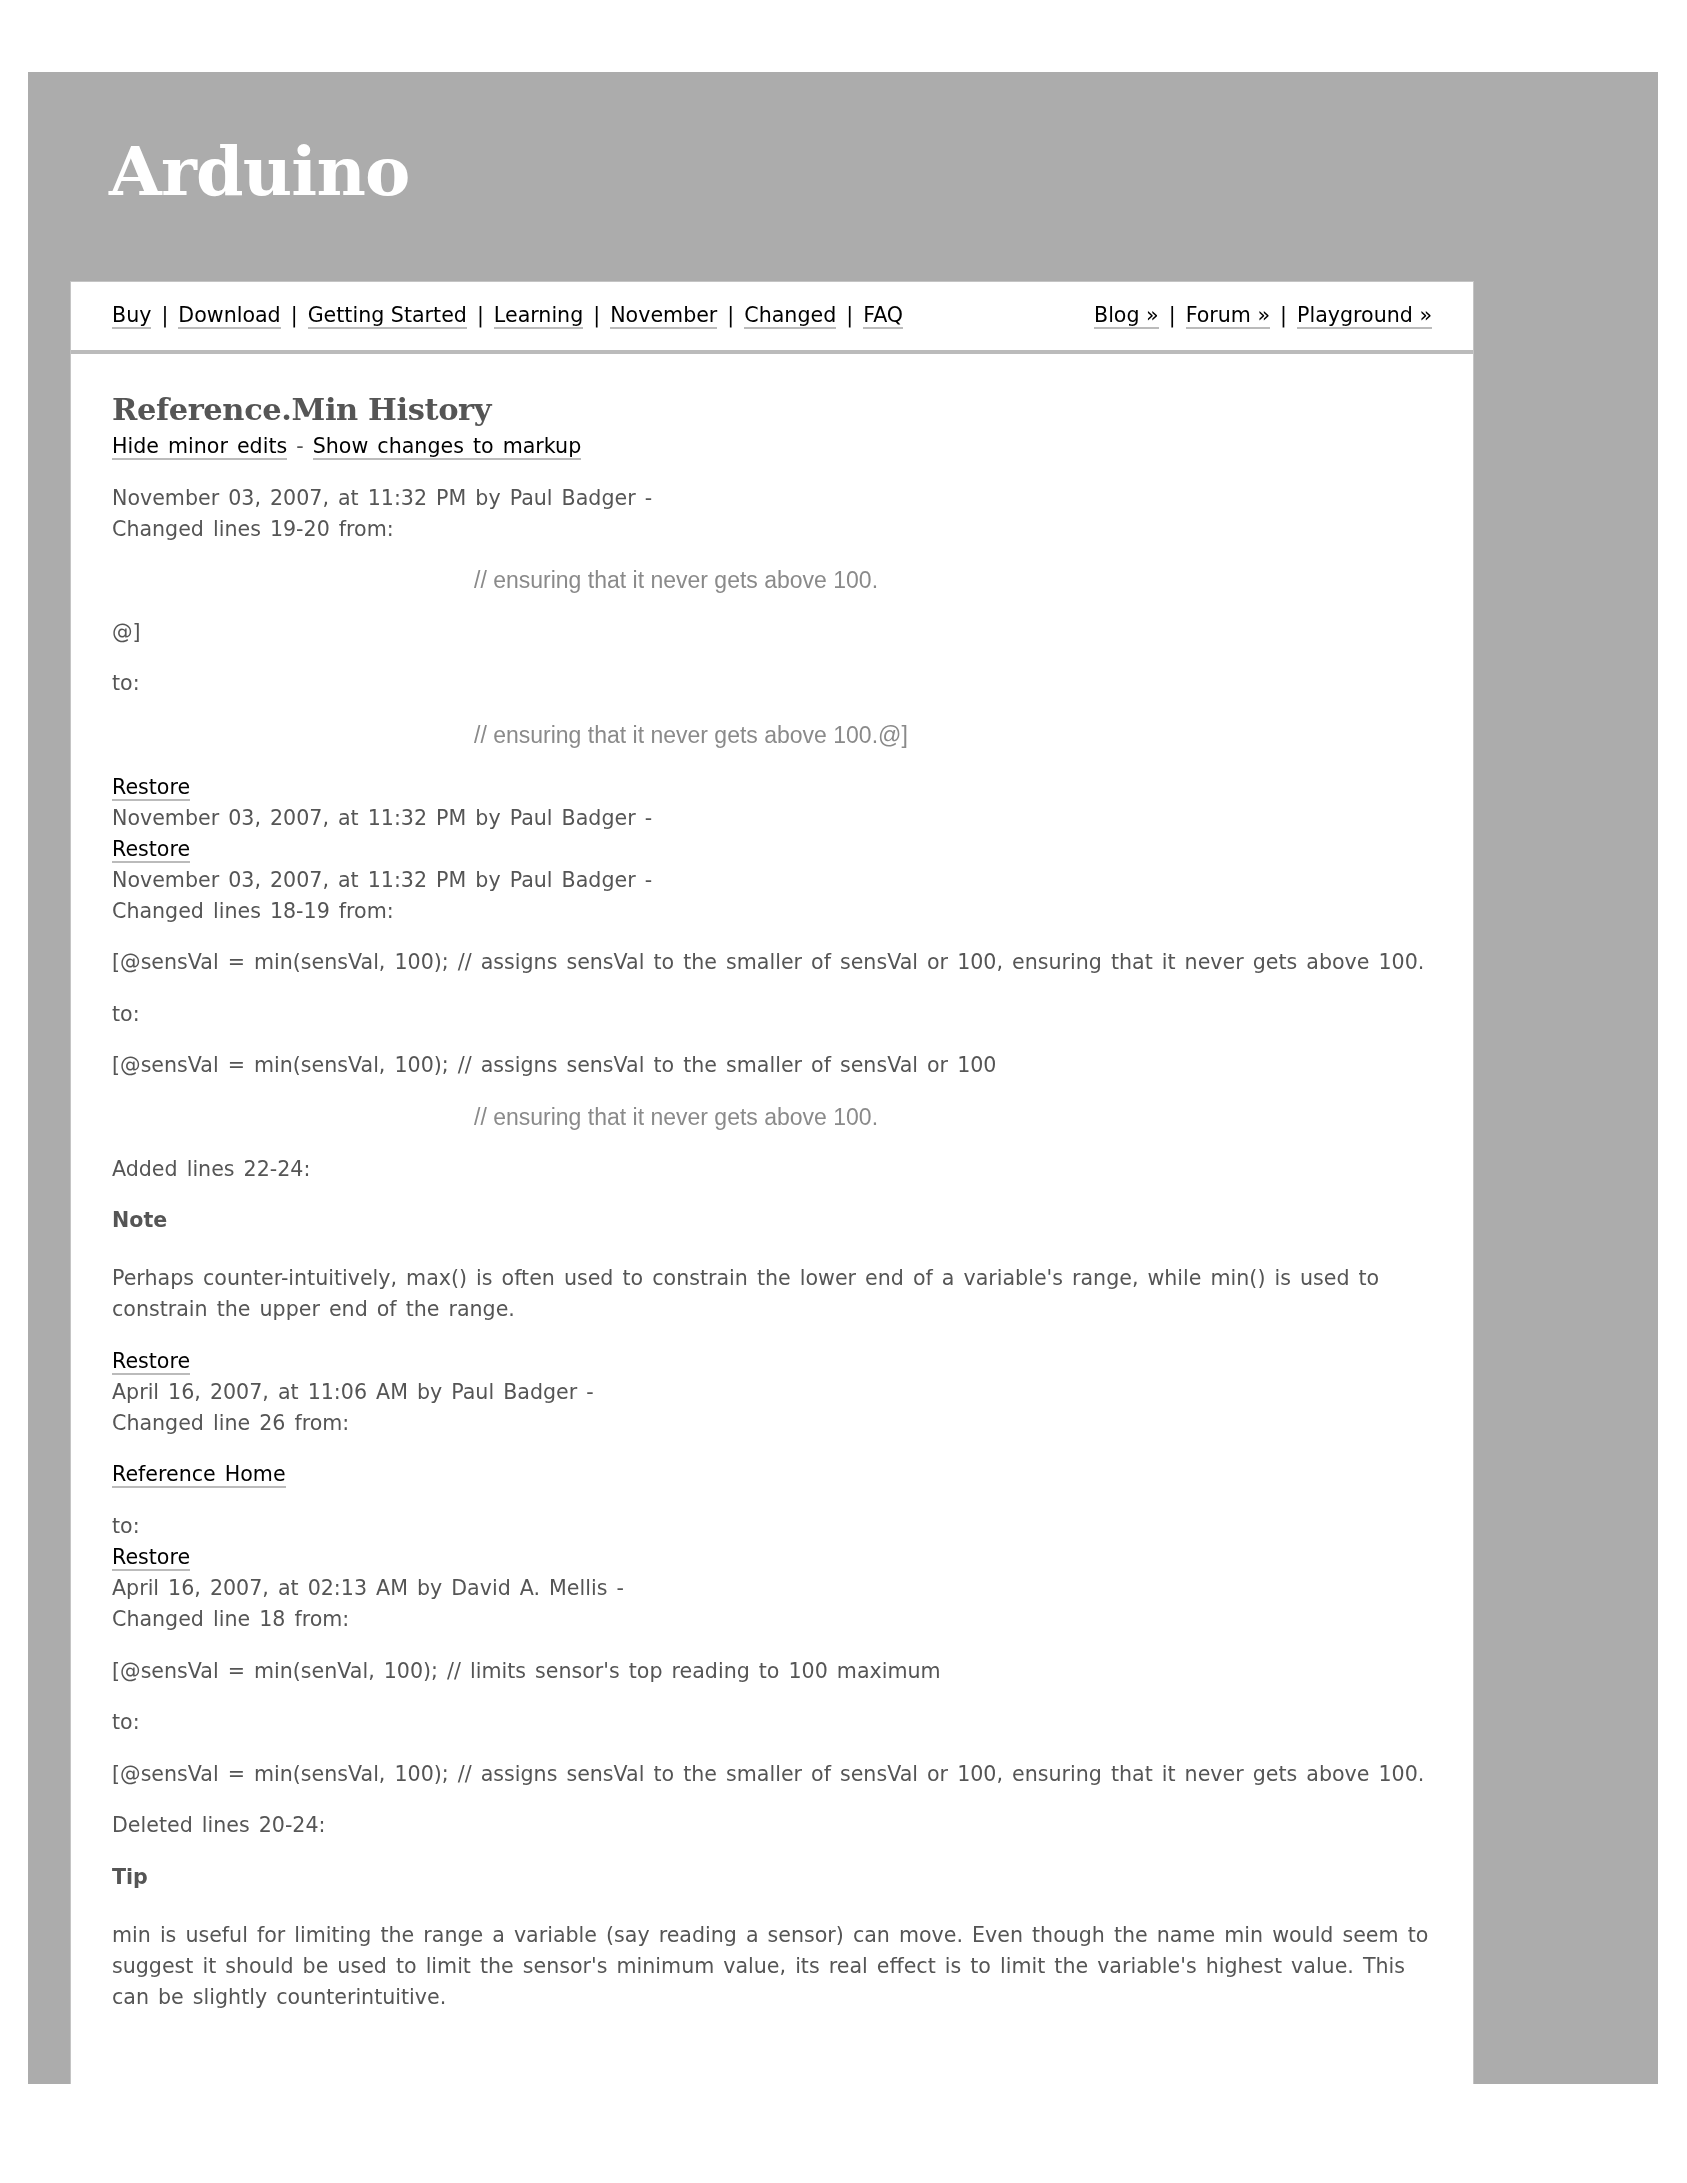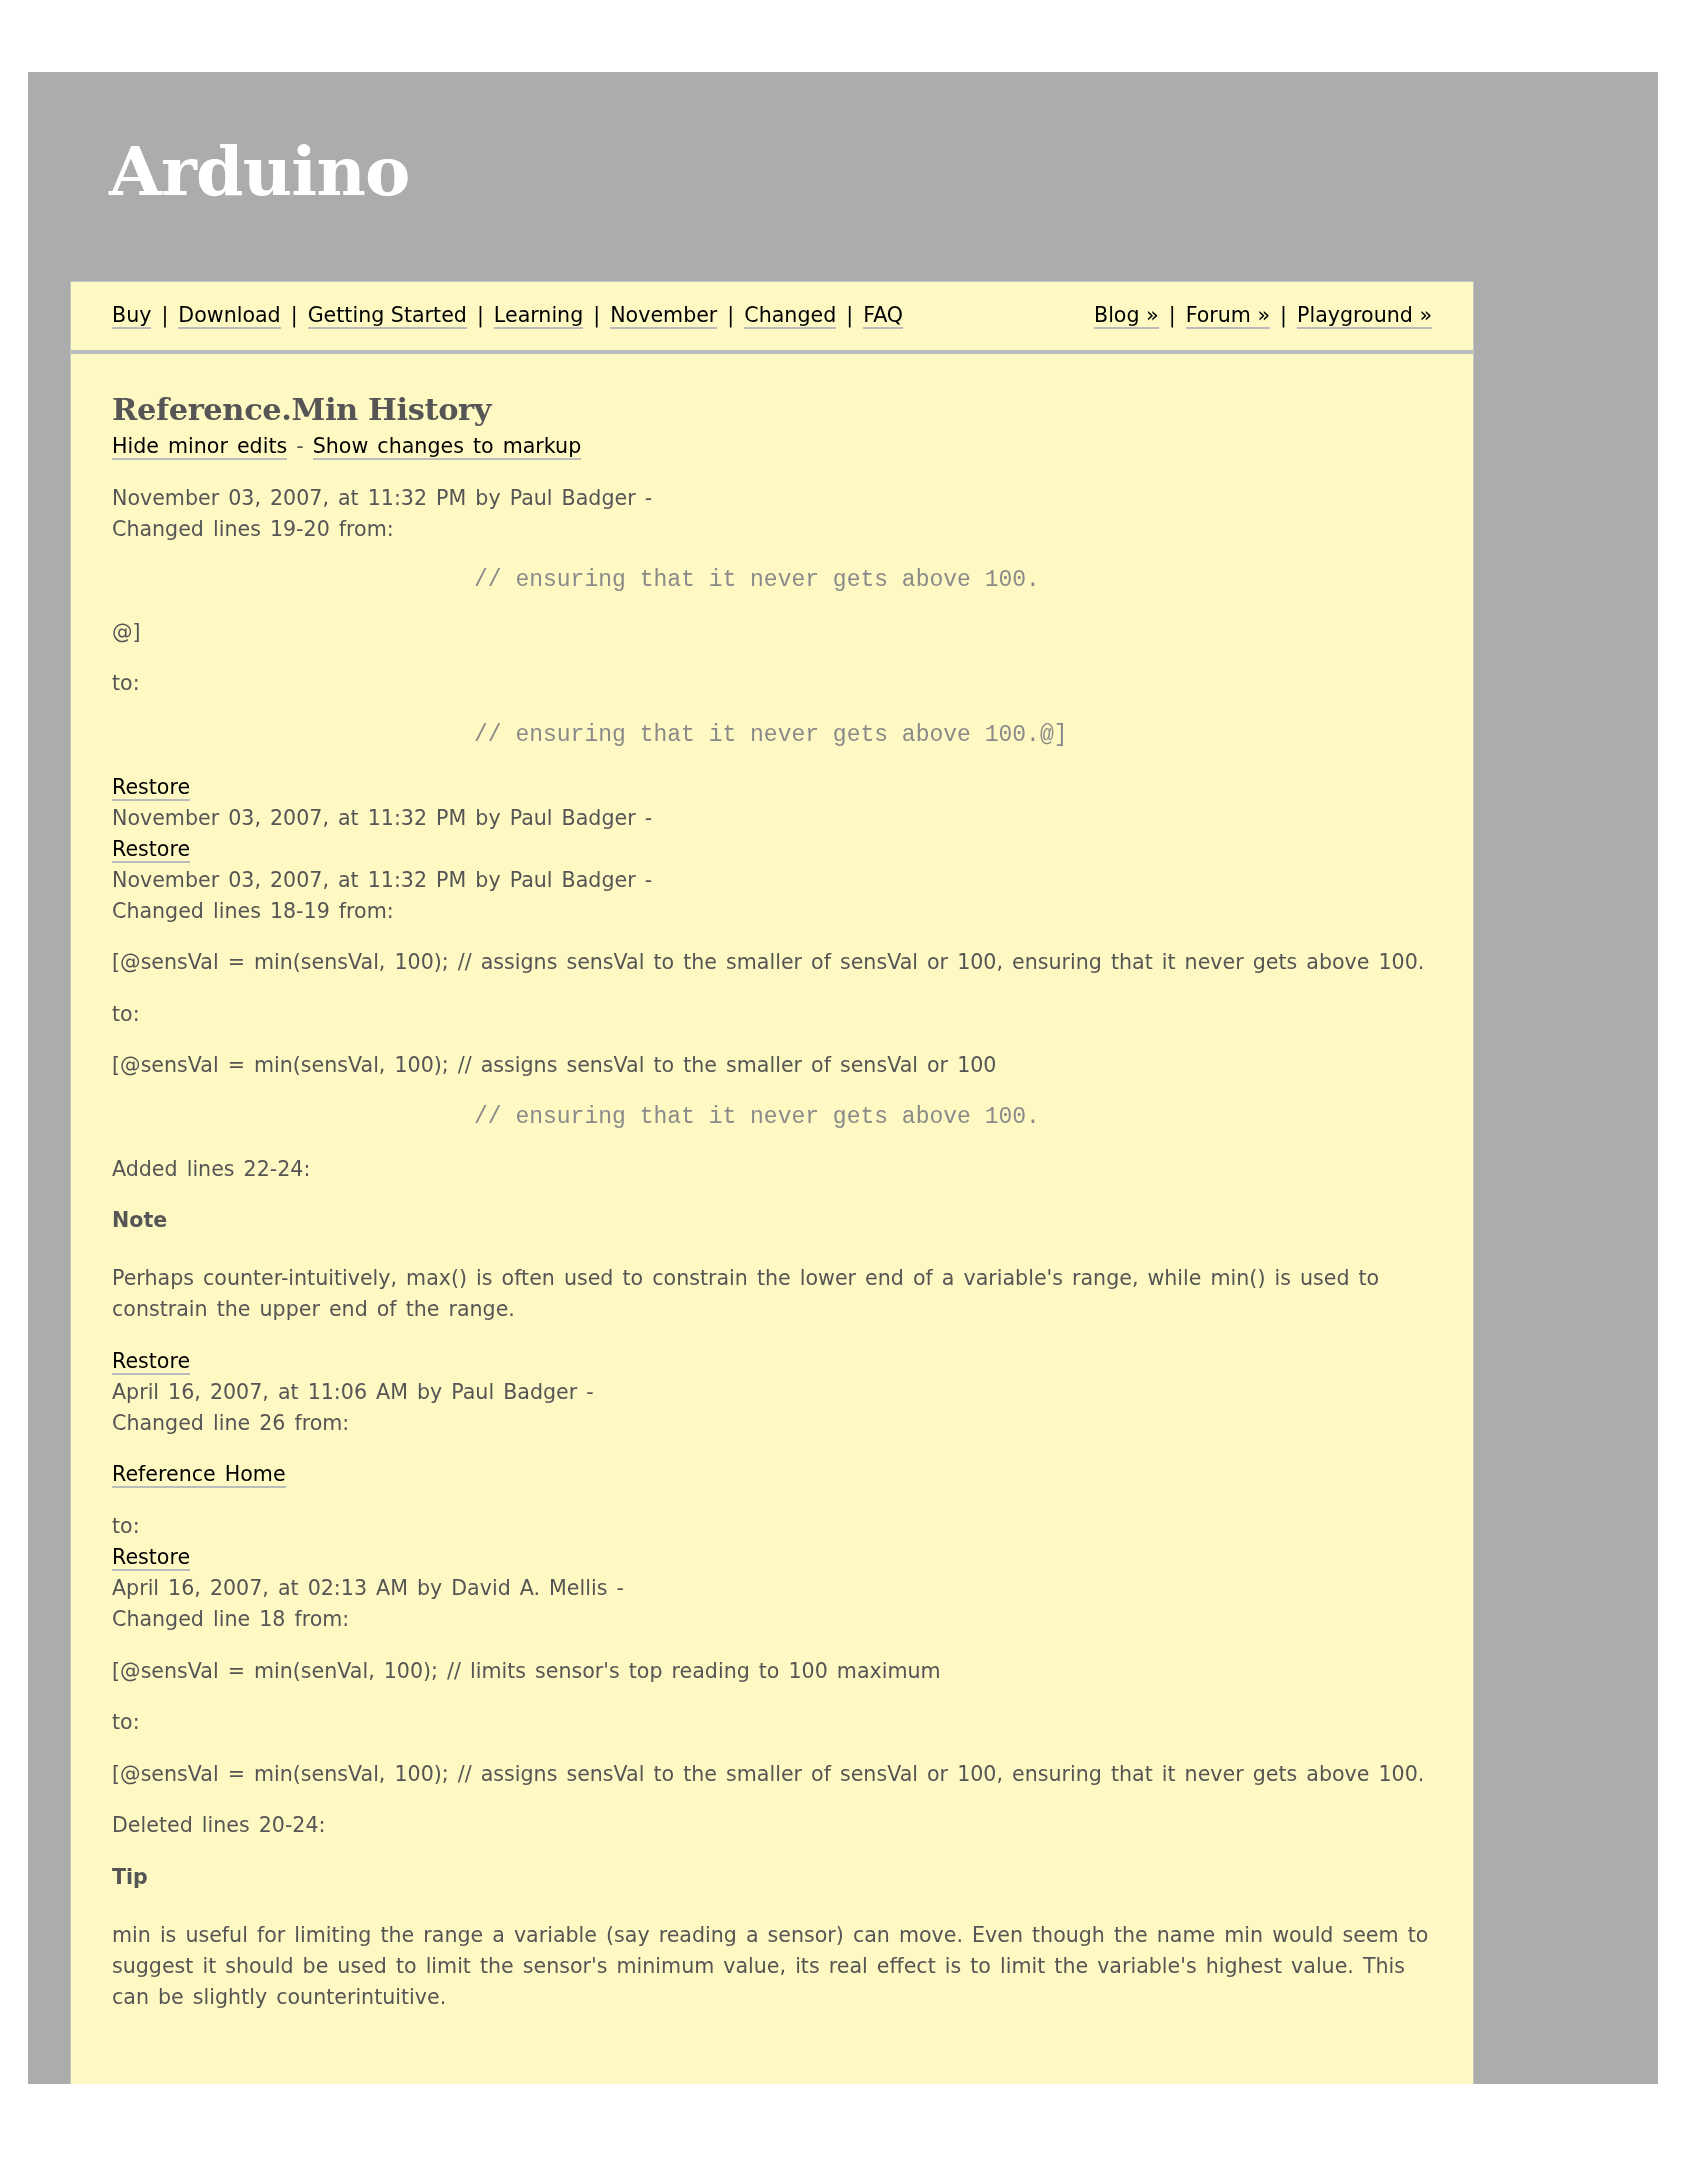--- a/index.html
+++ b/index.html
@@ -11,21 +11,21 @@
   }
   .site-title {
     position: absolute; left: 81px; top: 54px; margin: 0;
     font-family: "DejaVu Serif", "Liberation Serif", serif;
     font-weight: bold; font-size: 68px; line-height: 91px; color: #ffffff;
     letter-spacing: -0.8px;
   }
 
   .box {
     position: absolute; left: 42px; top: 209px; width: 1404px; bottom: 0;
-    background: #fef9c3;
+    background: #ffffff;
     border-left: 1.6px solid #c4c4c4; border-right: 1.6px solid #c4c4c4;
     border-top: 1.6px solid #c4c4c4;
     box-sizing: border-box;
   }
 
   .navbar {
     height: 72px; box-sizing: border-box; padding: 0 41px 0 41px;
     display: flex; align-items: center; justify-content: space-between;
     border-bottom: 4.1px solid #bbbbbb;
     font-family: "DejaVu Sans", "Liberation Sans", sans-serif;
@@ -48,21 +48,21 @@
   .page-title {
     margin: 0 0 1px 0;
     font-family: "DejaVu Serif", "Liberation Serif", serif;
     font-weight: bold; font-size: 30.5px; line-height: 41px; color: #555555;
     letter-spacing: -0.4px; word-spacing: 0;
   }
   .p { margin: 0 0 20.6px 0; }
   .p.tight { margin-bottom: 0; }
   .code {
     margin: 0 0 20.6px 0; padding-left: 362px;
-    font-family: Liberation Mono, monospace;
+    font-family: Liberation Sans, sans-serif;
     font-size: 23px; line-height: 31px; color: #8a8a8a; word-spacing: 0;
     white-space: pre;
   }
   .bold-label { font-weight: bold; margin: 0 0 27px 0; }
   .line { display: block; }
   .tip-para { margin: 0 0 20.6px 0; }
 </style>
 </head>
 <body>
 

